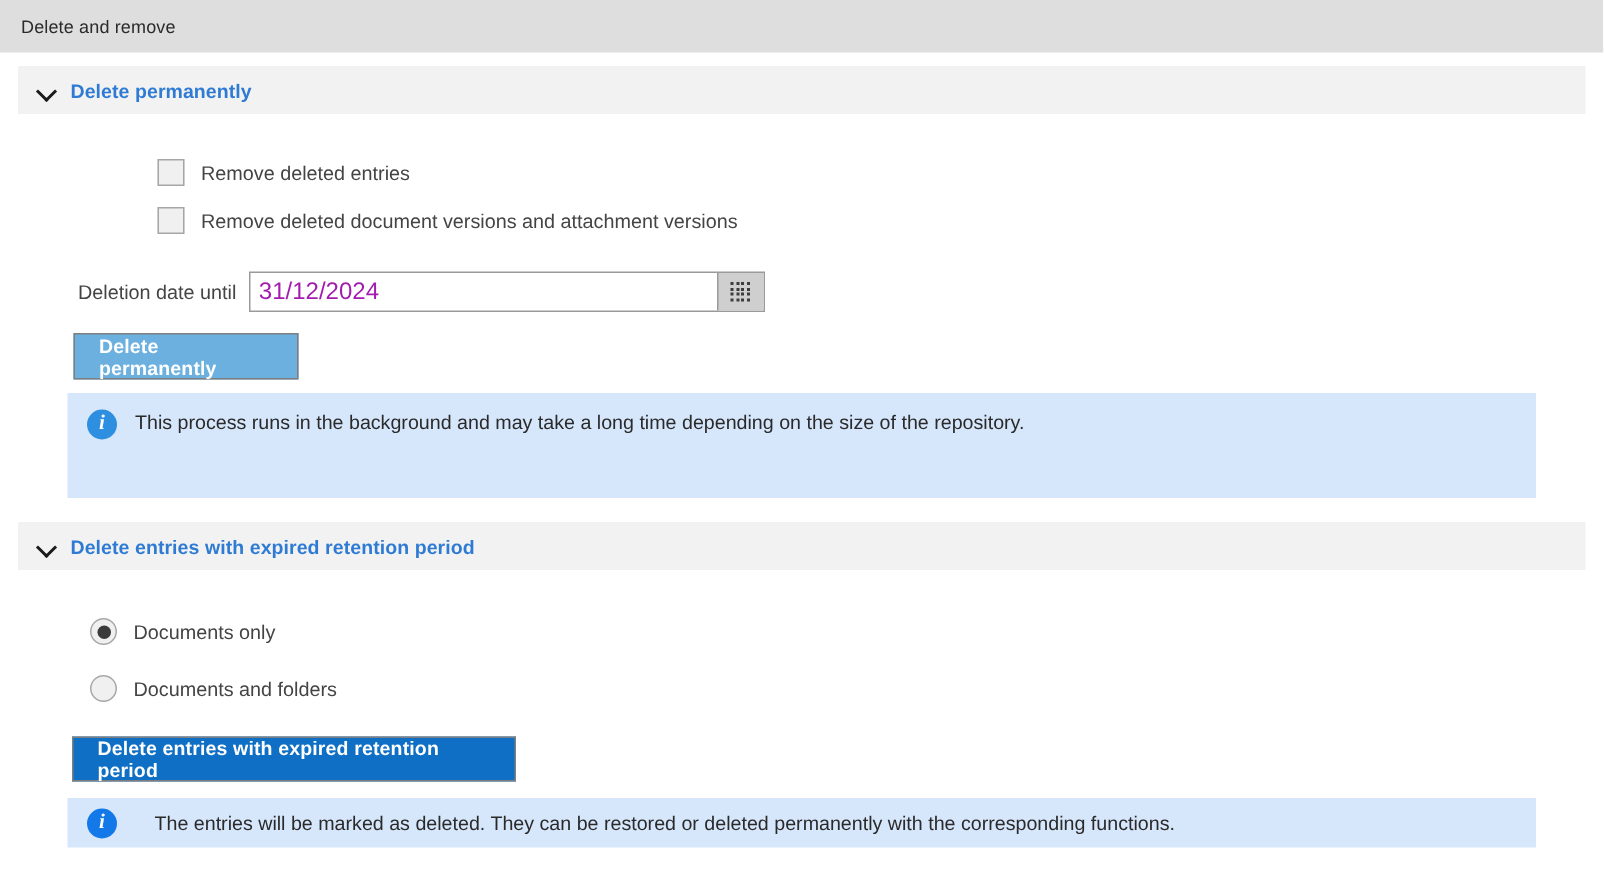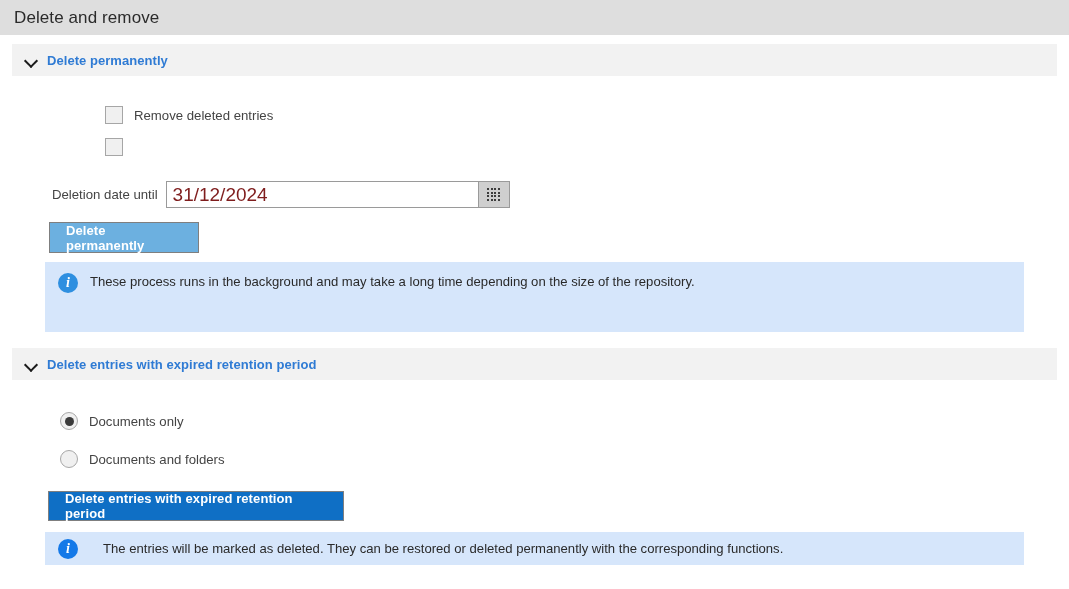--- a/index.html
+++ b/index.html
@@ -24,21 +24,21 @@
   .titlebar {
     position: absolute;
     left: 0; top: 0;
     width: 1069px; height: 35px;
     background: #dedede;
     display: flex;
     align-items: center;
   }
   .titlebar-text {
     margin-left: 14px;
-    font-size: 17px;
+    font-size: 12px;
     color: #2b2b2b;
     letter-spacing: .1px;
   }
 
   
   .section-header {
     position: absolute;
     left: 12px;
     width: 1045px;
     height: 32px;
@@ -106,22 +106,22 @@
     height: 27px;
     border: 1px solid #9a9a9a;
     background: #ffffff;
   }
   .date-input {
     flex: 1 1 auto;
     border: 0;
     outline: 0;
     background: transparent;
     font-family: "Liberation Sans", sans-serif;
-    font-size: 19px;
-    color: #7f1d1d;
+    font-size: 16px;
+    color: #a21caf;
     padding-left: 6px;
   }
   .date-btn {
     width: 31px;
     background: #cfcfcf;
     border: 0;
     border-left: 1px solid #9a9a9a;
     display: flex;
     align-items: center;
     justify-content: center;
@@ -232,20 +232,21 @@
     <span class="section-title">Delete permanently</span>
   </div>
 
   <div class="check-row" style="left:60px; top:106px;">
     <span class="cbox"></span>
     <span class="check-label">Remove deleted entries</span>
   </div>
 
   <div class="check-row" style="left:60px; top:138px;">
     <span class="cbox"></span>
+    <span class="check-label">Remove deleted document versions and attachment versions</span>
   </div>
 
   <div class="date-row" style="left:52px; top:181px;">
     <span class="date-label">Deletion date until</span>
     <span class="date-input-wrap">
       <input class="date-input" type="text" value="31/12/2024" style="">
       <button class="date-btn">
         <span class="grid-icon">
           <i></i>
             <i></i>
@@ -270,21 +271,21 @@
 
   <div class="btn btn-disabled" style="left:49px; top:222px; width:150px; height:31px;">
     <span>Delete permanently</span>
   </div>
 
   <div class="info-box" style="left:45px; top:262px; width:979px; height:70px; padding:11px 14px 11px 13px;">
     <span class="info-icon soft">
       <span>i</span>
     </span>
     <div class="info-text" style="margin-left:12px;">
-      <p>These process runs in the background and may take a long time depending on the size of the repository.</p>
+      <p>This process runs in the background and may take a long time depending on the size of the repository.</p>
     </div>
   </div>
 
   <div class="section-header" style="top:348px;">
     <span class="chev"></span>
     <span class="section-title">Delete entries with expired retention period</span>
   </div>
 
   <div class="radio-row" style="left:60px; top:412px;justify-content:space-between;">
     <span class="radio checked"></span>

